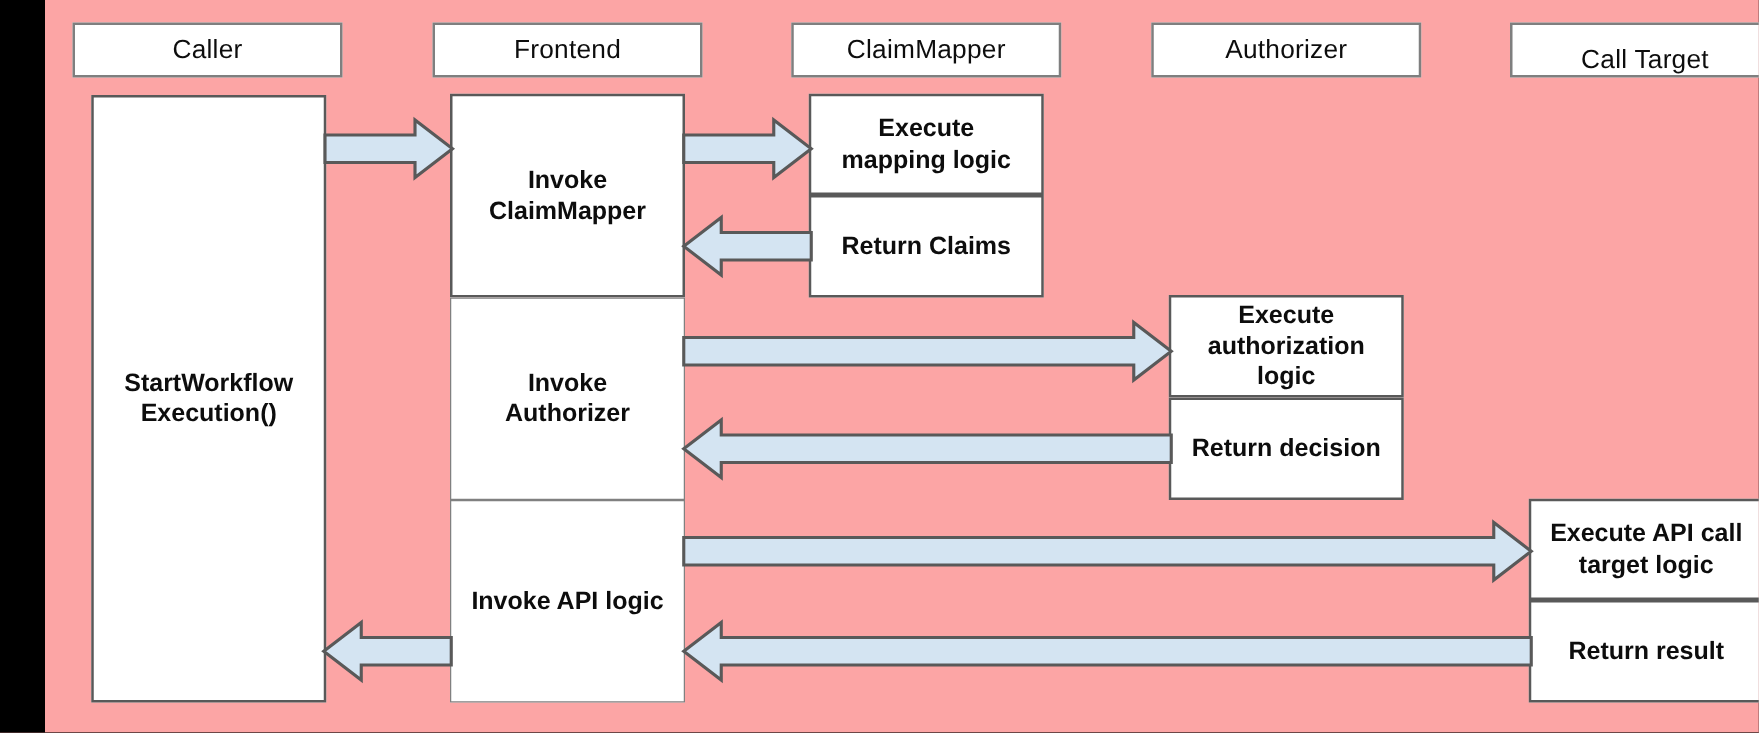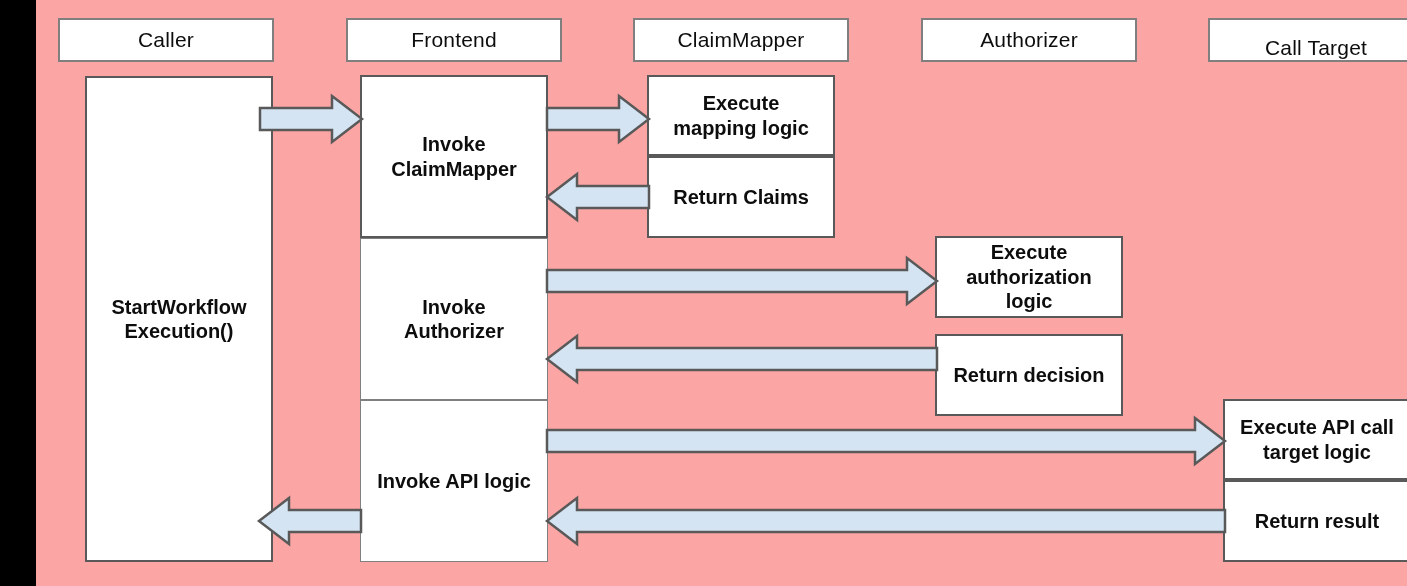--- a/index.html
+++ b/index.html
@@ -53,21 +53,21 @@
   <div class="hdr" style="left:597px;top:18px;width:216px;height:44px;">
     <span>ClaimMapper</span>
   </div>
   <div class="hdr" style="left:885px;top:18px;width:216px;height:44px;">
     <span>Authorizer</span>
   </div>
   <div class="hdr" style="left:1172px;top:18px;width:216px;height:44px;align-items:flex-end;">
     <span>Call Target</span>
   </div>
 
-  <div class="act" style="left:49px;top:76px;width:188px;height:486px;">
+  <div class="act" style="left:37px;top:76px;width:188px;height:486px;">
     <span>StartWorkflow<br>Execution()</span>
   </div>
 
   <div class="act" style="left:324px;top:75px;width:188px;height:163px;">
     <span>Invoke<br>ClaimMapper</span>
   </div>
   <div class="act thin" style="left:324px;top:238px;width:188px;height:162px;">
     <span>Invoke<br>Authorizer</span>
   </div>
   <div class="act thin" style="left:324px;top:400px;width:188px;height:162px;">
@@ -77,21 +77,21 @@
   <div class="act" style="left:611px;top:75px;width:188px;height:81px;">
     <span>Execute<br>mapping logic</span>
   </div>
   <div class="act" style="left:611px;top:156px;width:188px;height:82px;">
     <span>Return Claims</span>
   </div>
 
   <div class="act" style="left:899px;top:236px;width:188px;height:82px;">
     <span>Execute<br>authorization<br>logic</span>
   </div>
-  <div class="act" style="left:899px;top:334px;width:188px;height:82px;">
+  <div class="act" style="left:899px;top:318px;width:188px;height:82px;">
     <span>Return decision</span>
   </div>
 
   <div class="act" style="left:1187px;top:399px;width:188px;height:81px;">
     <span>Execute API call<br>target logic</span>
   </div>
   <div class="act" style="left:1187px;top:480px;width:188px;height:82px;">
     <span>Return result</span>
   </div>
 

